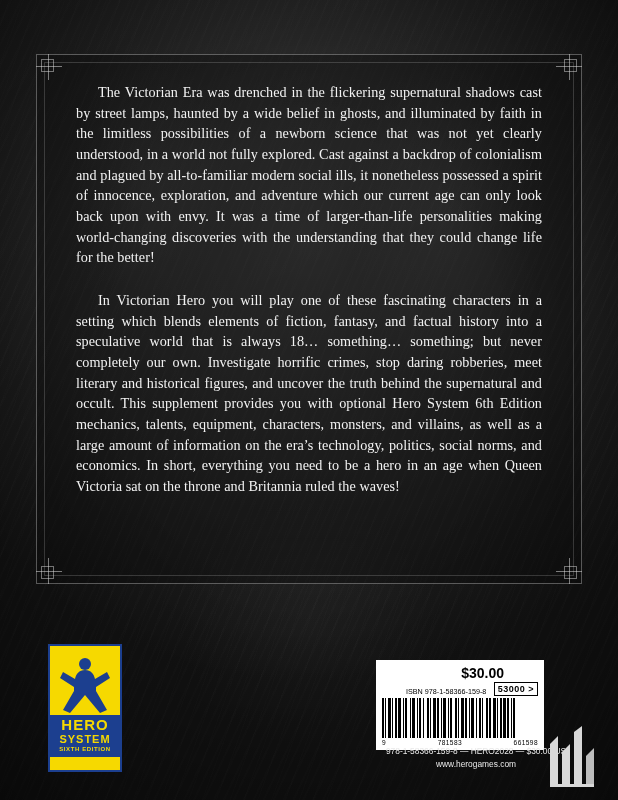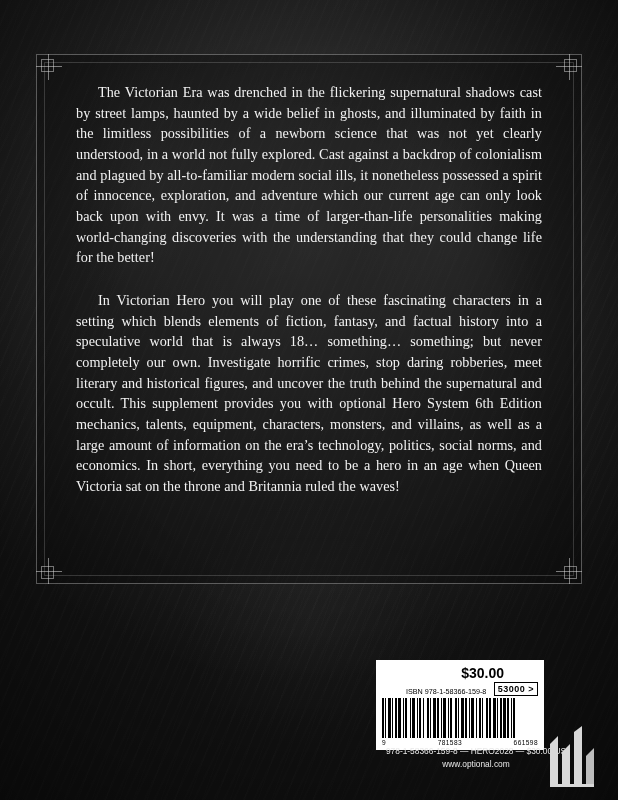--- a/index.html
+++ b/index.html
@@ -223,20 +223,33 @@
     <div class="corner-box" style="right:4px; top:4px;"></div>
     <div class="corner-box" style="left:4px; bottom:4px;"></div>
     <div class="corner-box" style="right:4px; bottom:4px;"></div>
   </div>
 
   <div class="content">
     <p class="body">The Victorian Era was drenched in the flickering supernatural shadows cast by street lamps, haunted by a wide belief in ghosts, and illuminated by faith in the limitless possibilities of a newborn science that was not yet clearly understood, in a world not fully explored. Cast against a backdrop of colonialism and plagued by all-to-familiar modern social ills, it nonetheless possessed a spirit of innocence, exploration, and adventure which our current age can only look back upon with envy. It was a time of larger-than-life personalities making world-changing discoveries with the understanding that they could change life for the better!</p>
     <p class="body">In Victorian Hero you will play one of these fascinating characters in a setting which blends elements of fiction, fantasy, and factual history into a speculative world that is always 18… something… something; but never completely our own. Investigate horrific crimes, stop daring robberies, meet literary and historical figures, and uncover the truth behind the supernatural and occult. This supplement provides you with optional Hero System 6th Edition mechanics, talents, equipment, characters, monsters, and villains, as well as a large amount of information on the era’s technology, politics, social norms, and economics. In short, everything you need to be a hero in an age when Queen Victoria sat on the throne and Britannia ruled the waves!</p>
   </div>
 
+  <div class="hero-logo">
+    <div class="fig">
+      <svg width="56" height="60" viewBox="0 0 56 60">
+        <g fill="#1c3f8f">
+          <circle cx="28" cy="9" r="6"></circle>
+          <path d="M28 15 C22 15 19 19 18 24 L6 17 L3 23 L17 32 L17 36 L6 55 L13 58 L28 40 L43 58 L50 55 L39 36 L39 32 L53 23 L50 17 L38 24 C37 19 34 15 28 15 Z"></path>
+        </g>
+      </svg>
+    </div>
+    <div class="word w1">HERO</div>
+    <div class="word w2">SYSTEM</div>
+    <div class="word w3">SIXTH EDITION</div>
+  </div>
 
   <div class="barcode-block">
     <div class="price-line">$30.00</div>
     <div class="isbn-line">
       <span>ISBN 978-1-58366-159-8</span>
       <span class="isbn-box">53000 &gt;</span>
     </div>
     <div class="bars">
       <span style="width:2px"></span>
         <span style="width:1px;background:#fff"></span>
@@ -318,21 +331,21 @@
     </div>
     <div class="digits">
       <span>9</span>
       <span>781583</span>
       <span>661598</span>
     </div>
   </div>
 
   <div class="barcode-caption">
     <div>978-1-58366-159-8 — HERO2028 — $30.00 US</div>
-    <div>www.optional.com</div>
+    <div>www.herogames.com</div>
   </div>
 
   <div class="pub-mark">
     <svg width="56" height="62" viewBox="0 0 56 62">
       <g fill="#d8d8d8">
         <polygon points="2,58 2,18 10,10 10,58"></polygon>
         <polygon points="14,58 14,26 22,18 22,58"></polygon>
         <polygon points="26,58 26,6 34,0 34,58"></polygon>
         <rect x="2" y="58" width="44" height="3"></rect>
       </g>

